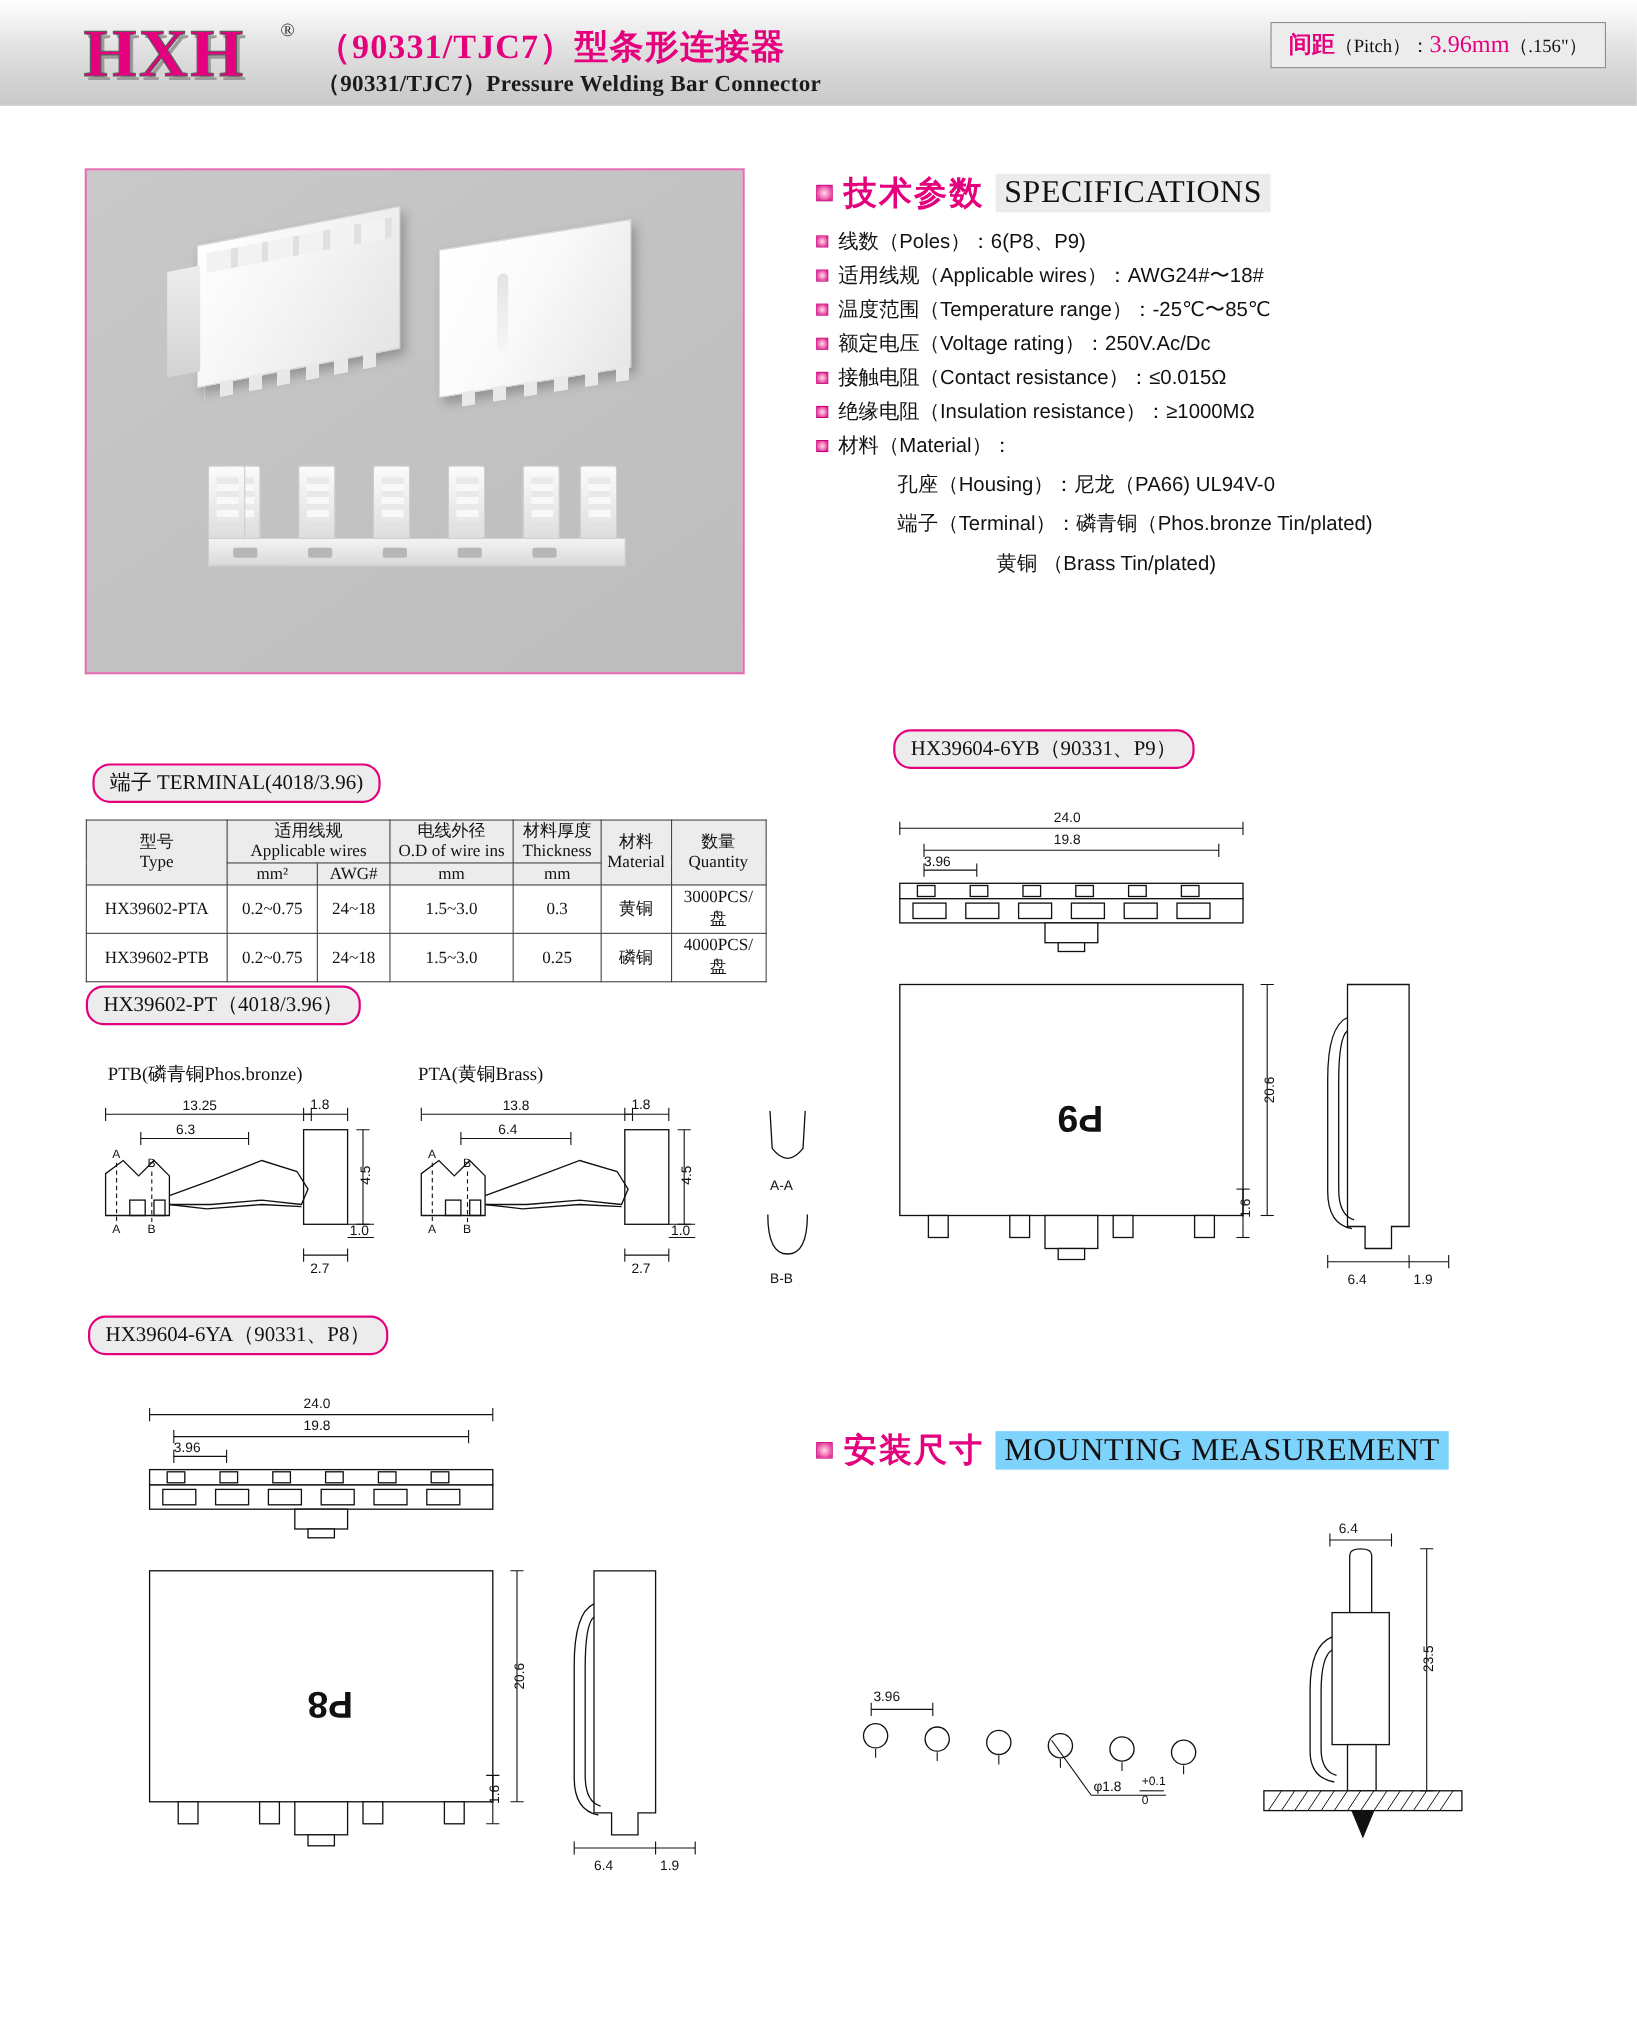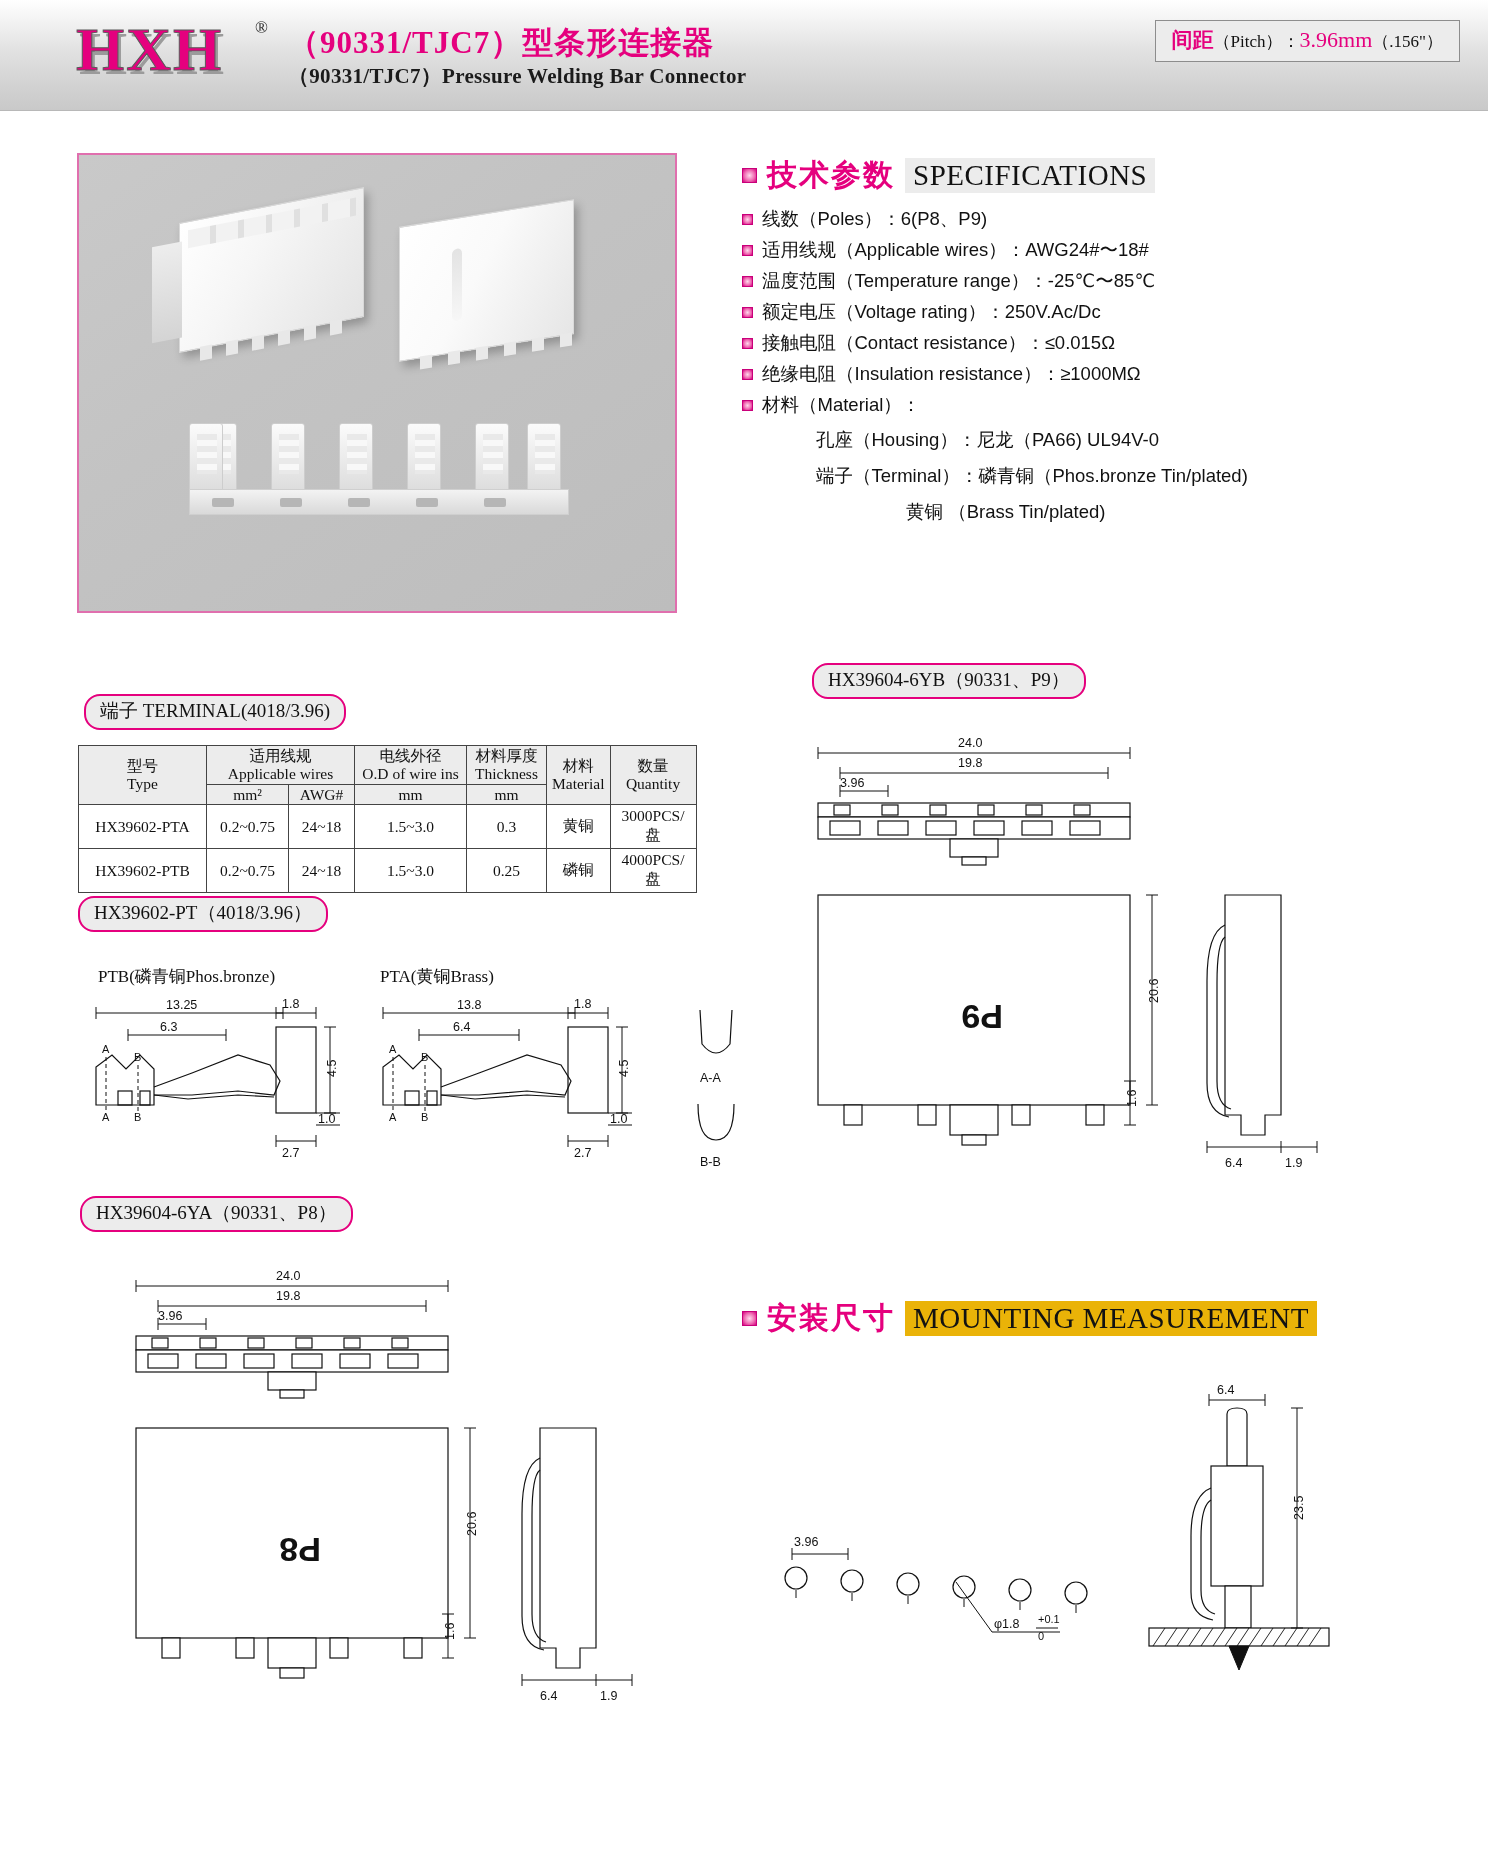--- a/index.html
+++ b/index.html
@@ -7,21 +7,21 @@
   body {
     width: 1488px; height: 1849px;
     background: #ffffff;
     font-family: "Liberation Sans", "DejaVu Sans", sans-serif;
     position: relative;
     overflow: hidden;
   }
   
   .header {
     position: relative;
-    height: 111px;
+    height: 96px;
     background: linear-gradient(to bottom, #ffffff 0%, #e2e2e2 45%, #d2d2d2 78%, #c9c9c9 100%);
     border-bottom: 1px solid #b8b8b8;
   }
   .logo {
     position: absolute; left: 76px; top: 14px;
     font-family: "Liberation Serif", "DejaVu Serif", serif;
     font-weight: bold; font-size: 62px; letter-spacing: 2px;
     color: #e5007e;
     text-shadow: 3px 4px 0 #9b9b9b;
     -webkit-text-stroke: 1px #5a5a5a;
@@ -161,21 +161,21 @@
     font-family:"Liberation Serif","DejaVu Serif",serif;
     font-size:17px; color:#111; white-space:nowrap;
   }
   .mount-head { position:absolute; left:742px; top:1298px; display:flex; align-items:center; gap:10px; }
   .mount-head .cn {
     font-family:"Liberation Serif","DejaVu Serif",serif;
     font-size:30px; font-weight:bold; color:#e5007e; letter-spacing:2px;
   }
   .mount-head .en {
     font-family:"Liberation Serif","DejaVu Serif",serif;
-    font-size:29px; color:#121212; background:#eab308; padding:1px 8px; letter-spacing:.5px;
+    font-size:29px; color:#121212; background:#7dd3fc; padding:1px 8px; letter-spacing:.5px;
   }
   svg { display:block; }
   .stk { stroke:#111; fill:none; stroke-width:1.2; }
   .stk-t { stroke:#111; fill:none; stroke-width:1; }
   .fillw { fill:#ffffff; stroke:#111; stroke-width:1.2; }
 </style>
 </head>
 <body>
 
 <div class="header">

